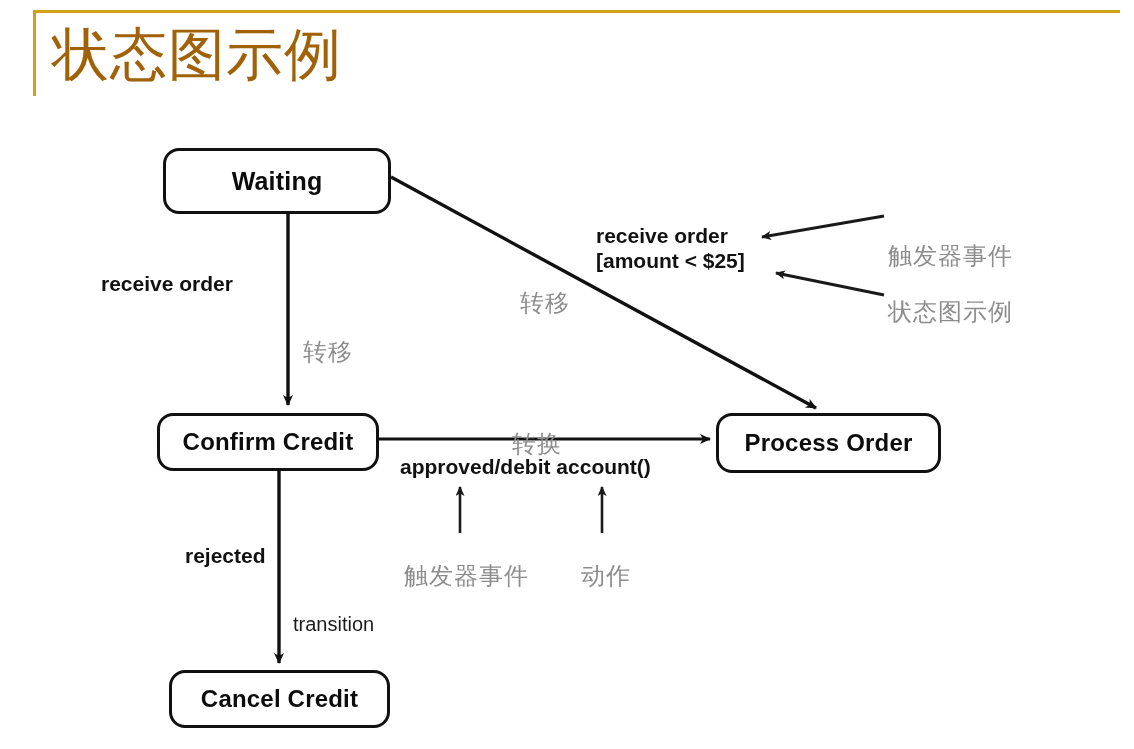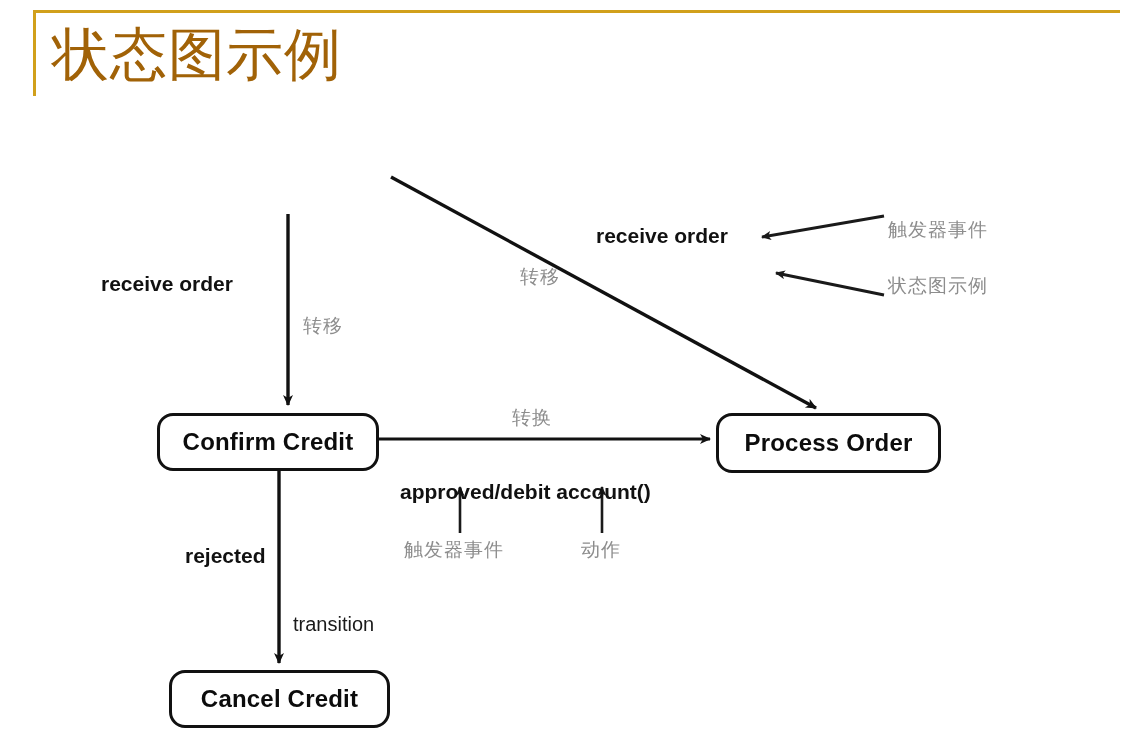--- a/index.html
+++ b/index.html
@@ -80,27 +80,28 @@
     font-size: 21px;
     line-height: 25px;
   }
   .label-plain {
     color: #1a1a1a;
     font-size: 20px;
   }
   .label-cn {
     color: #8d8d8d;
     font-family: "DejaVu Sans", "Liberation Sans", sans-serif;
-    font-size: 19px;
+    font-size: 24px;
     letter-spacing: 1px;
+    margin-top: 23px;
   }
 
   #lbl-receive-gt   { left: 101px; top: 166px; }
   #lbl-receive-lt   { left: 596px; top: 118px; }
-  #lbl-approved     { left: 400px; top: 349px; margin-top: 25px; }
+  #lbl-approved     { left: 400px; top: 349px; }
   #lbl-rejected     { left: 185px; top: 438px; }
   #lbl-transition   { left: 293px; top: 492px; margin-top: 16px; }
 
   #ann-zhuanyi-1    { left: 303px; top: 208px; }
   #ann-zhuanyi-2    { left: 520px; top: 159px; }
   #ann-zhuanhuan    { left: 512px; top: 300px; }
   #ann-trigger-r    { left: 888px; top: 112px; }
   #ann-guard-r      { left: 888px; top: 168px; }
   #ann-trigger-b    { left: 404px; top: 432px; }
   #ann-action-b     { left: 581px; top: 432px; font-family: Liberation Serif, serif; }
@@ -150,39 +151,43 @@
 
     <g>
       <line x1="460" y1="428" x2="460" y2="382" stroke="#1a1a1a" stroke-width="2.6" marker-end="url(#arrow-thin)"></line>
     </g>
 
     <g>
       <line x1="602" y1="428" x2="602" y2="382" stroke="#1a1a1a" stroke-width="2.6" marker-end="url(#arrow-thin)"></line>
     </g>
   </svg>
 
+  <div id="state-waiting" class="state-node">
+    <span>Waiting</span>
+  </div>
 
   <div id="state-process" class="state-node">
     <span>Process Order</span>
   </div>
 
   <div id="state-confirm" class="state-node">
     <span>Confirm Credit</span>
   </div>
 
   <div id="state-cancel" class="state-node">
     <span>Cancel Credit</span>
   </div>
 
   <div id="lbl-receive-gt" class="label label-bold">
     <div>receive order</div>
   </div>
 
   <div id="lbl-receive-lt" class="label label-bold">
     <div>receive order</div>
+    <div>[amount &lt; $25]</div>
   </div>
 
   <div id="lbl-approved" class="label label-bold">approved/debit account()</div>
 
   <div id="lbl-rejected" class="label label-bold">rejected</div>
 
   <div id="lbl-transition" class="label label-plain">transition</div>
 
   <div id="ann-zhuanyi-1" class="label label-cn">转移</div>
 

